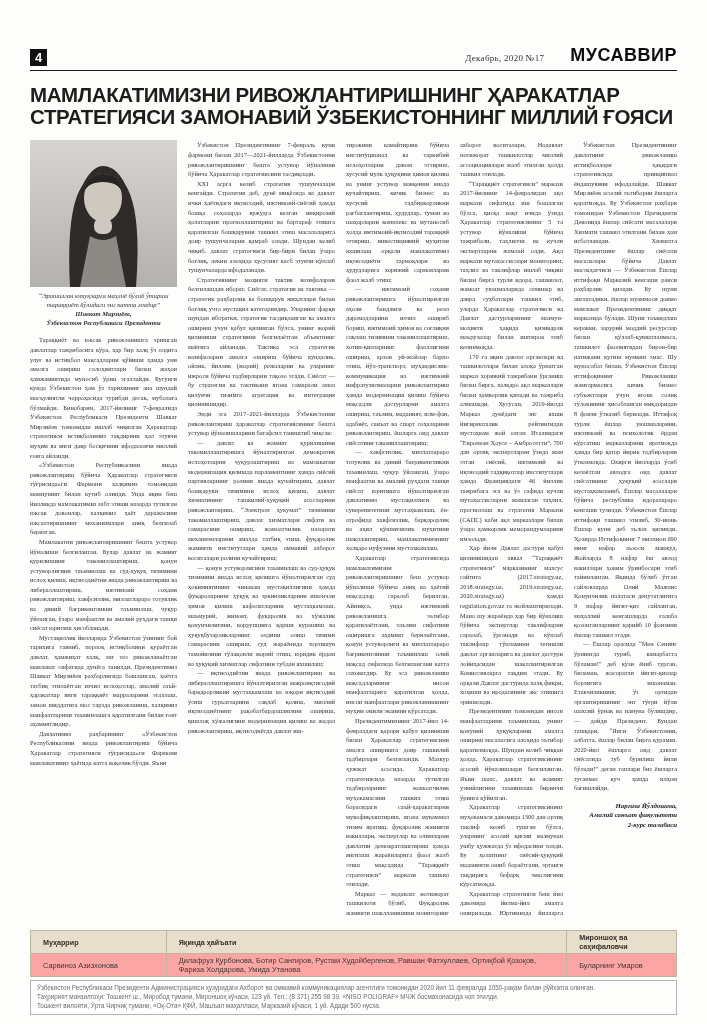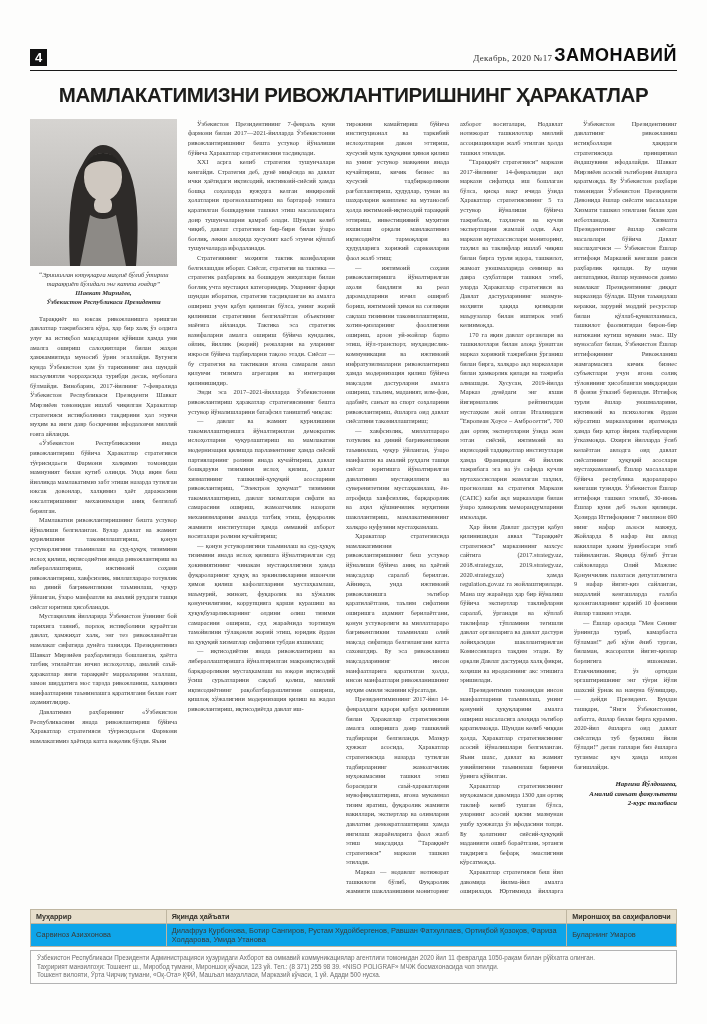--- a/index.html
+++ b/index.html
@@ -3,28 +3,28 @@
 <meta charset="utf-8">
 <style>
   html,body{margin:0;padding:0;background:#ffffff;}
   .page{position:relative;width:707px;height:1024px;background:#fdfdfc;overflow:hidden;
         font-family:"Liberation Serif",serif;color:#2b2b2b;box-sizing:border-box;
         padding:44px 30px 0 30px;}
   
   .topbar{display:flex;justify-content:space-between;align-items:flex-end;height:22px;}
   .pagenum{background:#111;color:#fff;font-family:"Liberation Sans",sans-serif;
            font-weight:bold;font-size:13px;line-height:17px;padding:0 5px;height:17px;}
-  .meta{display:flex;align-items:baseline;gap:2px;}
+  .meta{display:flex;align-items:baseline;gap:26px;}
   .issue{font-size:9px;color:#333;letter-spacing:.3px;}
   .logo{font-family:"Liberation Sans",sans-serif;font-weight:bold;font-size:18px;
         letter-spacing:.5px;color:#0d0d0d;}
   .rule{border-bottom:1.6px solid #1a1a1a;margin-top:4px;}
   
   .headline{margin:13px 0 0 0;font-family:"Liberation Sans",sans-serif;font-weight:bold;
-            font-size:20.5px;line-height:1.06;letter-spacing:-0.4px;color:#1d1d1b;text-align:center;}
+            font-size:20.5px;line-height:1.06;letter-spacing:-0.4px;color:#1d1d1b;}
   .headline span{display:block;}
   
   .content{display:flex;gap:11px;margin-top:13px;height:778px;}
   .col{overflow:hidden;text-align:justify;font-size:6.4px;line-height:9.6px;color:#3a3a3a;}
   .col-wide{width:147px;flex:none;}
   .col-narrow{width:103px;flex:none;}
   .para{margin:0;text-indent:9px;}
   .cont-first .para:first-child{text-indent:0;}
   
   .photo{width:147px;height:147px;margin:0 0 4px 0;background:#c4c2bf;overflow:hidden;}
@@ -32,44 +32,45 @@
            color:#333;margin-bottom:8px;}
   .caption .auth{font-weight:bold;font-style:italic;}
   
   .byline{margin-top:8px;text-align:right;font-weight:bold;font-style:italic;
           font-size:6.8px;line-height:9.6px;color:#222;}
   
   .staff{width:100%;border-collapse:collapse;margin-top:12px;
          font-family:"Liberation Sans",sans-serif;}
   .staff th{background:#e7decb;color:#33302a;font-size:7.2px;text-align:left;
             font-weight:bold;}
-  .staff td{background:#0ea5e9;color:#3c3a35;font-size:7.4px;font-weight:normal;}
-  .staff th,.staff td{border:0.8px solid #bfb6a1;padding:2px 5px;line-height:9px;}
+  .staff td{background:#fca5a5;color:#3c3a35;font-size:7.4px;font-weight:normal;}
+  .staff th,.staff td{border:0.8px solid #bfb6a1;padding:2px 12px;line-height:9px;}
   
   .imprint{margin-top:3px;border:0.8px solid #b3b3b3;padding:3px 6px;
            font-family:"Liberation Sans",sans-serif;font-size:6.3px;line-height:8.8px;
            color:#6d6d6d;}
   .imprint div{white-space:nowrap;overflow:hidden;}
 </style>
 </head>
 <body>
 
 <div class="page">
 
   <div class="topbar">
     <div class="pagenum">4</div>
     <div class="meta">
       <span class="issue">Декабрь, 2020  №17</span>
-      <span class="logo">ЗАМОНАВИЙ</span>
+      <span class="logo">МУСАВВИР</span>
     </div>
   </div>
   <div class="rule"></div>
 
   <h1 class="headline">
     <span>МАМЛАКАТИМИЗНИ РИВОЖЛАНТИРИШНИНГ ҲАРАКАТЛАР</span>
+    <span>СТРАТЕГИЯСИ ЗАМОНАВИЙ ЎЗБЕКИСТОННИНГ МИЛЛИЙ ҒОЯСИ</span>
   </h1>
 
   <div class="content">
 
     <div class="col col-wide">
       <div class="photo">
         <svg width="147" height="147" viewBox="0 0 147 147" xmlns="http://www.w3.org/2000/svg">
           <defs>
             <linearGradient id="bg" x1="0" y1="0" x2="0" y2="1">
               <stop offset="0" stop-color="#d6d4d1"></stop>

